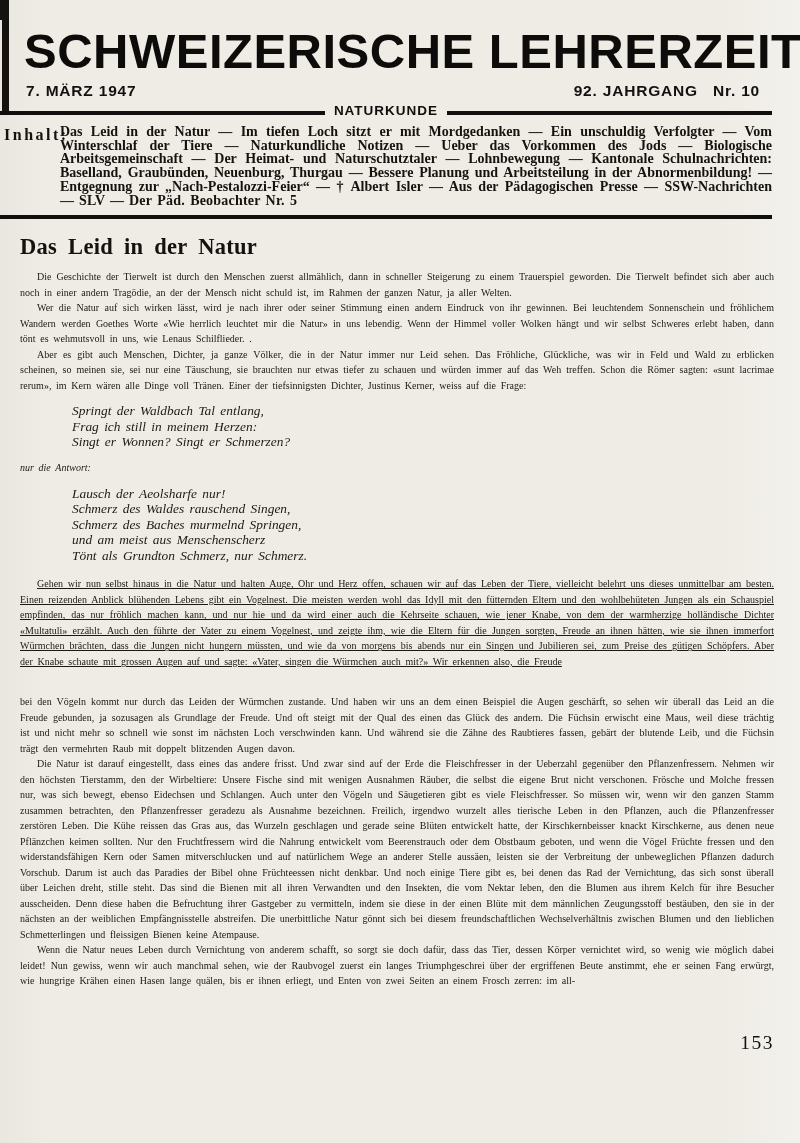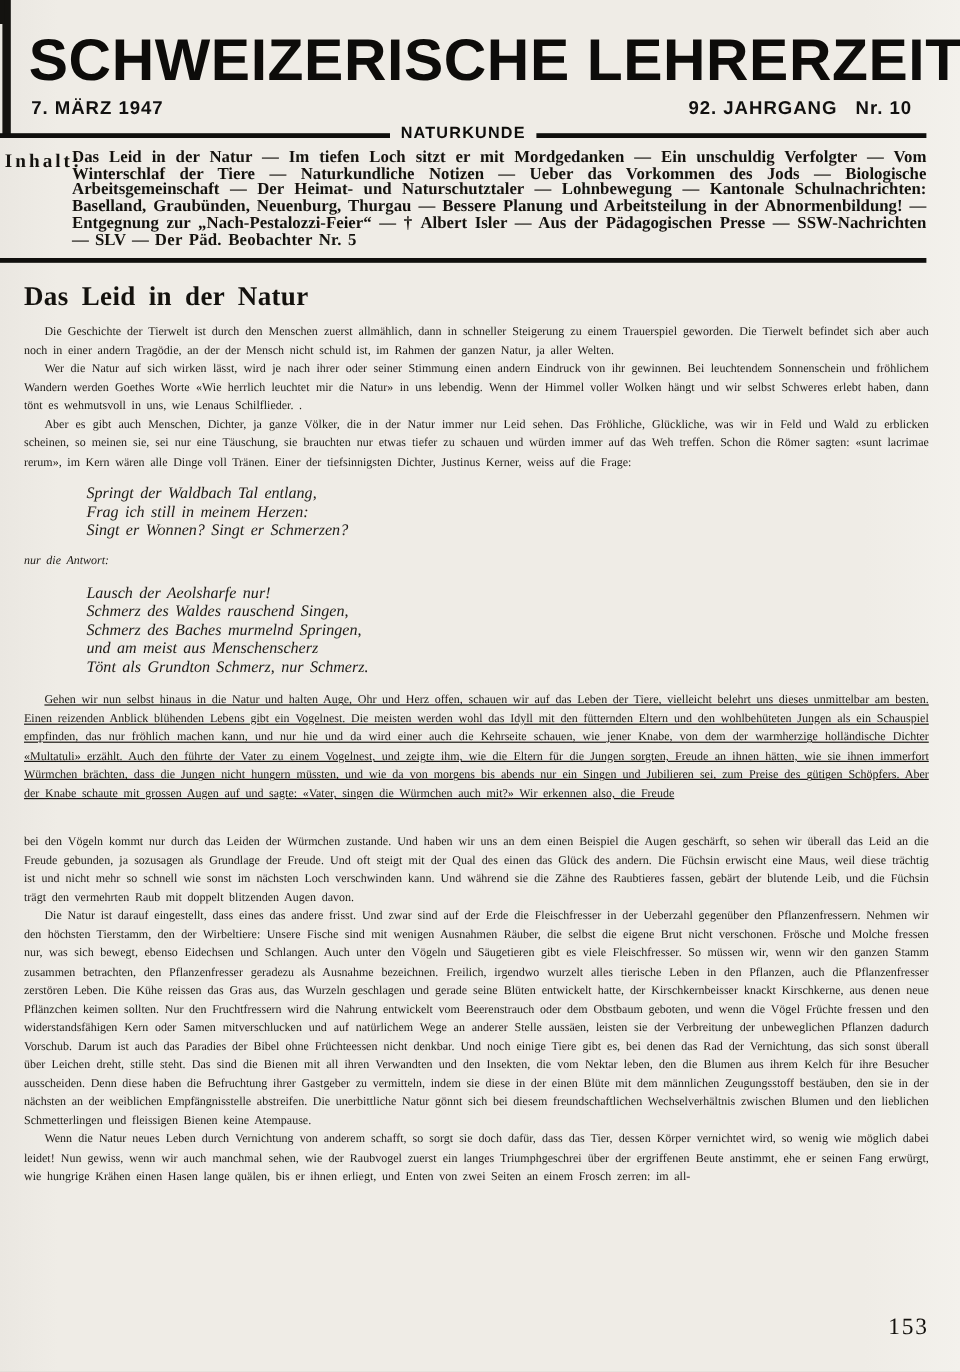--- a/index.html
+++ b/index.html
@@ -97,21 +97,21 @@
   .poem{
     margin:10px 0 10px 52px;
     font-style:italic;
     font-size:13.4px;line-height:15.6px;
     word-spacing:2px;color:#1c1915;
   }
   .answer-intro{margin:10px 0 !important;font-style:italic;}
   .p-after-poem{margin-top:13px !important;text-decoration:underline;}
 
   .pagenum{
-    position:absolute;top:1096px;right:26px;
+    position:absolute;top:1032px;right:26px;
     font-size:19.5px;letter-spacing:1.5px;color:#14120e;
   }
 </style>
 </head>
 <body>
 
 <div class="page">
 
   <div class="edge-strip"></div>
   <div class="edge-notch"></div>

